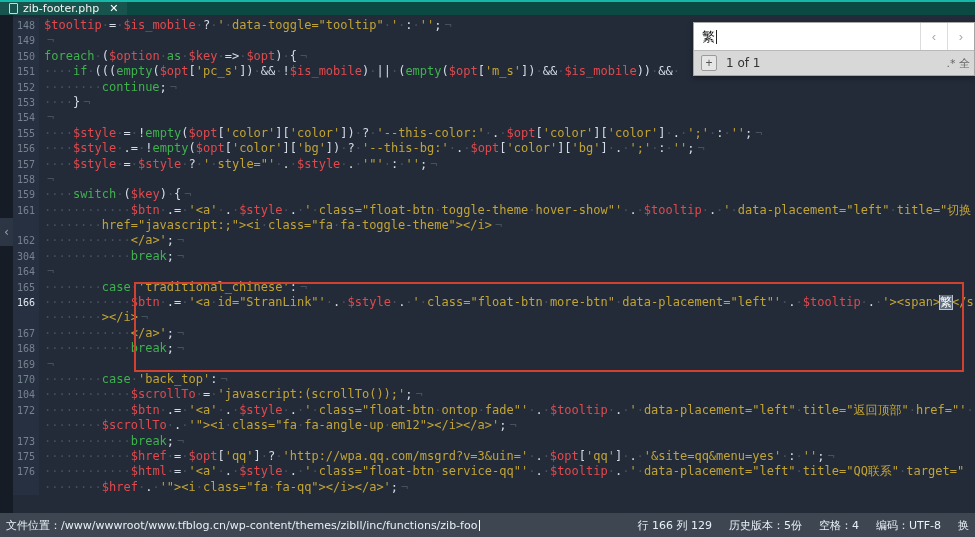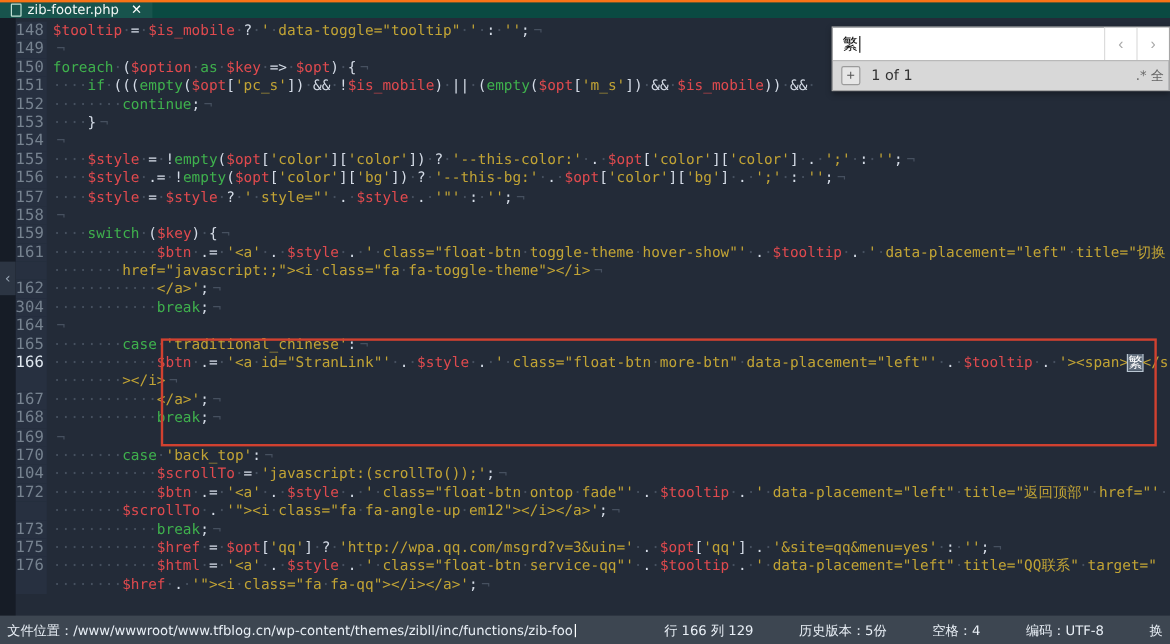--- a/index.html
+++ b/index.html
@@ -1,32 +1,32 @@
 <!DOCTYPE html>
 <html><head>
 <meta charset="utf-8">
 <style>
   html,body{margin:0;padding:0;background:#232b38;overflow:hidden}
   .screen{position:relative;width:975px;height:537px;font-family:"DejaVu Sans Mono",monospace;background:#232b38}
 
   
-  .tabbar{position:absolute;top:0;left:0;right:0;height:15px;background:#0a4a42;border-top:2px solid #f97316;box-sizing:border-box;display:flex;z-index:11}
+  .tabbar{position:absolute;top:0;left:0;right:0;height:15px;background:#0a4a42;border-top:2px solid #14b8a6;box-sizing:border-box;display:flex;z-index:11}
   .tab{display:flex;align-items:center;gap:5px;padding:0 9px;background:rgba(255,255,255,0.06);color:#f2f6f4;font:11px "DejaVu Sans",sans-serif;cursor:pointer}
   .tab-icon{width:7px;height:9px;border:1px solid #bfe0d4;border-radius:1px;display:inline-block}
   .tab-close{font-size:11px;font-weight:bold;margin-left:5px;color:#ffffff;cursor:pointer}
 
   
   .left-strip{position:absolute;left:0;top:15px;bottom:14px;width:13px;background:#161c26;z-index:6}
   .strip-toggle{position:absolute;top:203px;left:0;width:13px;height:28px;background:#2c3543;color:#97a4b3;display:flex;align-items:center;justify-content:center;font-size:12px;cursor:pointer}
 
   
   .editor{position:absolute;left:13px;top:15px;right:0;bottom:14px;background:#232b38;overflow:hidden}
   #code-lines{padding-top:3px}
   .code-row{display:flex;height:15.4px;line-height:15.4px;font-size:12px;white-space:pre}
-  .gutter{flex:none;width:22px;padding-right:4px;text-align:right;font-size:13px;color:#76828f;background:#273040}
+  .gutter{flex:none;width:22px;padding-right:4px;text-align:right;font-size:10px;color:#76828f;background:#273040}
   .code-row.cur .gutter{color:#dfe7ef}
   .code{flex:1;padding-left:5px;overflow:hidden}
   .t-k{color:#3fb14d}
   .t-v{color:#e04a4e}
   .t-s{color:#c2a435}
   .t-p{color:#d5dce7}
   .t-m{color:#ffffff;background:#5d6a79;box-shadow:0 0 0 1px #b9c6d2}
   .ws{color:#46505f}
   .eol{color:#46505f;margin-left:3px}
 
@@ -42,21 +42,21 @@
   .nav-btn{width:27px;border:none;border-left:1px solid #dcdcdc;background:#ffffff;color:#a9a9a9;font-size:13px;cursor:pointer;padding:0}
   .search-row2{height:24px;background:#d8d8d8;border-top:1px solid #b9b9b9;display:flex;align-items:center;padding:0 7px;gap:9px;font-size:12px;color:#333;overflow:hidden}
   .add-btn{width:16px;height:16px;border:1px solid #9b9b9b;background:#e6e6e6;color:#555;font-size:12px;line-height:13px;text-align:center;border-radius:2px;cursor:pointer;padding:0}
   .search-opts{margin-left:auto;color:#666;font-size:11px;white-space:nowrap;margin-right:-3px}
 
   
   .statusbar{position:absolute;left:0;right:0;bottom:0;height:14px;background:#3d4651;color:#e9eff6;display:flex;align-items:center;padding:12px 6px;font:11px "DejaVu Sans",sans-serif;z-index:12;box-sizing:border-box;overflow:hidden}
   .sb-file{white-space:nowrap}
   .sb-caret{flex:none;width:1px;height:11px;background:#ffffff;margin-left:2px}
   .sb-spacer{flex:1}
-  .sb-item{margin-left:38px;white-space:nowrap}
+  .sb-item{margin-left:17px;white-space:nowrap}
 </style>
 </head>
 <body>
 
 <div class="screen">
 
   <div class="tabbar">
     <div class="tab">
       <span class="tab-icon"></span>
       <span class="tab-title">zib-footer.php</span>

